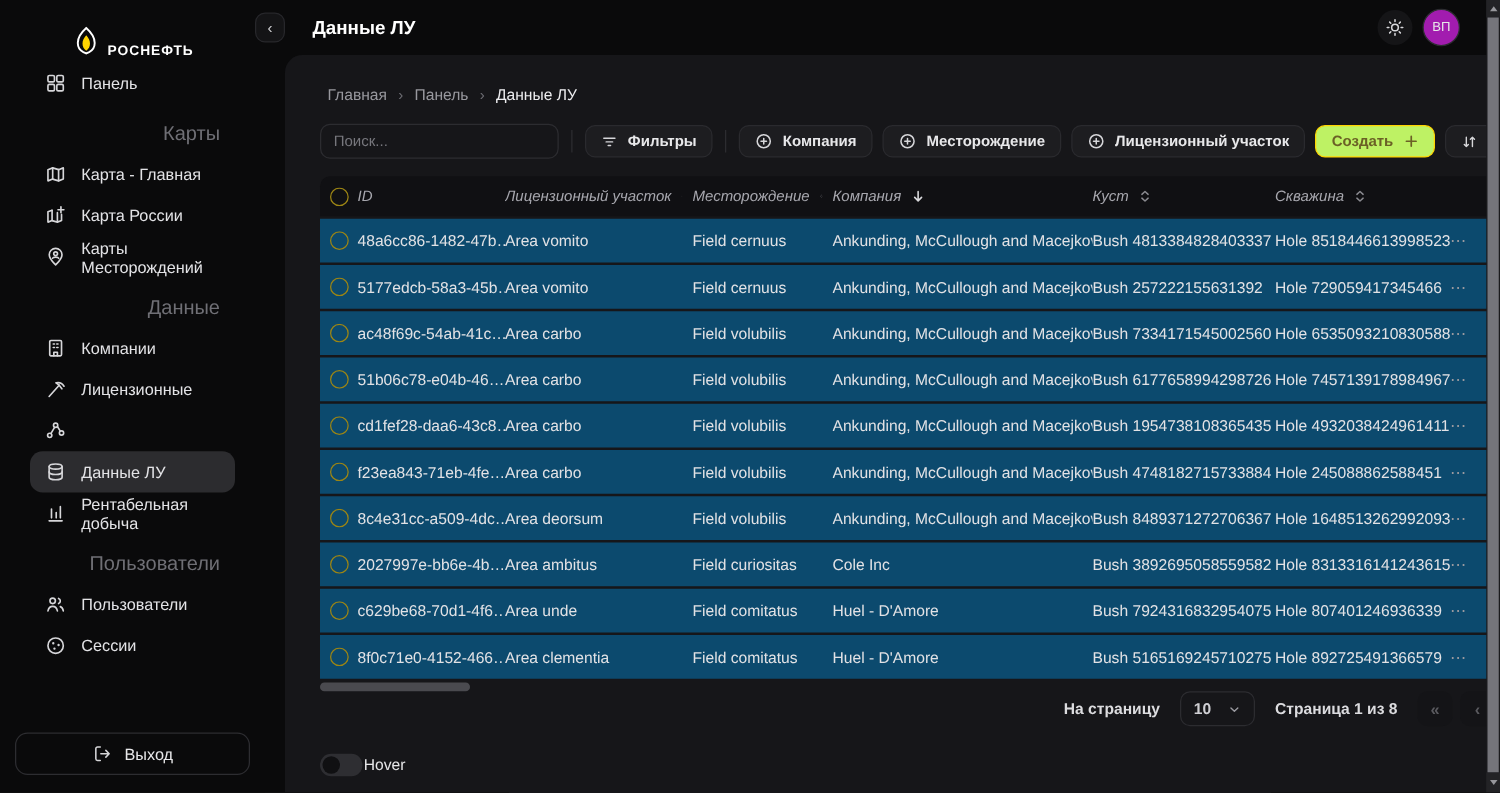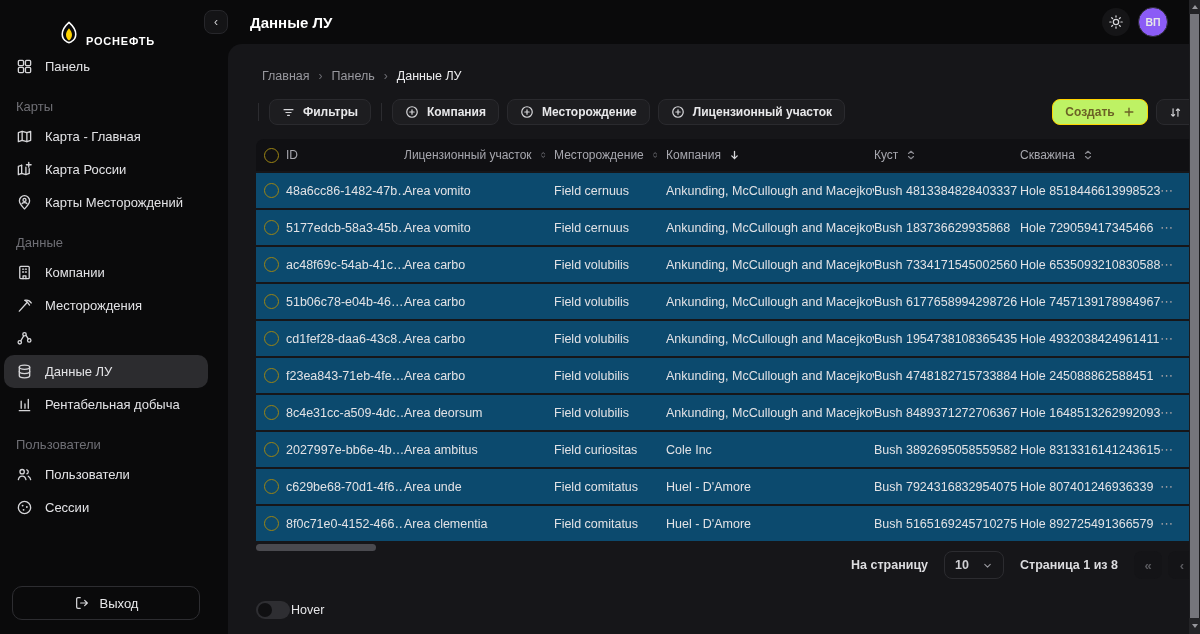--- a/index.html
+++ b/index.html
@@ -6,36 +6,36 @@
   body{
     width:1200px;height:634px;overflow:hidden;position:relative;
     background:#0A0A0B;color:#E8E8EA;
     font-family:"Liberation Sans","DejaVu Sans",sans-serif;
     -webkit-font-smoothing:antialiased;
   }
   svg{display:block;}
   .stroke-ic{fill:none;stroke:#D6D6D9;stroke-width:1.4;stroke-linecap:round;stroke-linejoin:round;}
 
   
-  .sidebar{position:absolute;left:0;top:0;width:212px;height:634px;background:#0A0A0B;box-sizing:border-box;padding:0 4px;}
+  .sidebar{position:absolute;left:0;top:0;width:212px;height:634px;background:#0A0A0B;box-sizing:border-box;padding:0 24px;}
   .logo-row{display:flex;align-items:flex-end;justify-content:center;gap:5px;height:50px;padding-top:6px;box-sizing:border-box;}
   .logo-text{font-size:11px;font-weight:700;letter-spacing:.8px;color:#FFFFFF;margin-bottom:3px;}
-  .side-section{font-size:13px;color:#6F6F75;margin:16px 12px 6px;}
+  .side-section{font-size:16px;color:#6F6F75;margin:16px 12px 6px;text-align:right;}
   .side-item{display:flex;align-items:center;gap:12px;height:33px;padding:0 12px;border-radius:10px;font-size:13px;color:#E3E3E6;cursor:pointer;}
   .side-item.active{background:#2C2C2F;}
   .side-item .ic{width:17px;height:17px;flex:none;}
   .logout-btn{position:absolute;left:12px;right:12px;bottom:14px;height:34px;border:1px solid #2D2D31;border-radius:10px;display:flex;align-items:center;justify-content:center;gap:10px;font-size:13px;color:#E8E8EA;cursor:pointer;background:transparent;}
 
   
   .topbar{position:absolute;left:212px;top:0;right:12px;height:44px;display:flex;align-items:center;}
   .collapse-btn{width:22px;height:22px;margin-left:-8px;border-radius:8px;background:#141416;border:1px solid #27272B;color:#CFCFD2;font-size:12px;display:flex;align-items:center;justify-content:center;cursor:pointer;}
   .topbar-title{margin-left:22px;font-size:15px;font-weight:700;color:#FFFFFF;}
   .topbar-right{margin-left:auto;display:flex;align-items:center;gap:8px;margin-right:20px;}
   .icon-circle{width:28px;height:28px;border-radius:50%;background:#151517;display:flex;align-items:center;justify-content:center;cursor:pointer;}
-  .avatar{width:28px;height:28px;border-radius:50%;background:#8b5cf6;border:1px solid #2D2D31;font-size:10.5px;font-weight:700;color:#E6E6E8;display:flex;align-items:center;justify-content:center;cursor:pointer;}
+  .avatar{width:28px;height:28px;border-radius:50%;background:#a21caf;border:1px solid #2D2D31;font-size:10.5px;font-weight:400;color:#E6E6E8;display:flex;align-items:center;justify-content:center;cursor:pointer;}
 
   
   .panel{position:absolute;left:228px;top:44px;width:1064px;height:590px;background:#161619;border-radius:14px 14px 0 0;box-sizing:border-box;padding:0 28px;}
   .breadcrumb{display:flex;align-items:center;gap:9px;font-size:12.5px;color:#98989E;padding:25px 6px 0;}
   .crumb{cursor:pointer;}
   .crumb.current{color:#EDEDEF;}
   .crumb-sep{color:#6C6C72;font-size:12px;}
 
   
   .toolbar{display:flex;align-items:center;gap:8px;margin-top:16px;}
@@ -46,21 +46,21 @@
   .right-group{margin-left:auto;display:flex;align-items:center;gap:8px;}
   .create-btn{background:#bef264;border:1px solid #FFD400;color:#6B6126;}
   .sort-badge{min-width:16px;height:16px;background:#3A3A3E;border-radius:4px;font-size:10.5px;color:#E8E8EA;display:flex;align-items:center;justify-content:center;padding:0 3px;}
 
   
   .table{margin-top:14px;}
   .thead,.trow{display:flex;align-items:center;}
   .thead{height:32px;background:#101013;border-radius:8px 8px 0 0;font-size:12px;color:#A7A7AE;margin-bottom:2px;}
   .trow{height:35px;background:#0c4a6e;margin-bottom:2px;font-size:12.5px;color:#E2E2E5;cursor:default;}
   .cell{overflow:hidden;white-space:nowrap;box-sizing:border-box;padding-right:8px;}
-  .hcell{display:flex;align-items:center;gap:8px;cursor:pointer;}
+  .hcell{display:flex;align-items:center;gap:8px;cursor:pointer;font-style:italic;}
   .c-check{width:30px;display:flex;justify-content:center;padding-right:0;}
   .c-id{width:118px;}
   .c-area{width:150px;}
   .c-field{width:112px;}
   .c-company{width:208px;}
   .c-bush{width:146px;}
   .c-hole{width:140px;}
   .c-actions{width:22px;color:#9A9AA0;font-size:13px;letter-spacing:1px;cursor:pointer;padding-right:0;}
   .radio{width:13px;height:13px;border:1.5px solid #9C8514;border-radius:50%;cursor:pointer;flex:none;}
   .hscroll-thumb{width:120px;height:7px;background:#4A4A4F;border-radius:4px;margin-top:3px;cursor:pointer;}
@@ -143,21 +143,21 @@
         <path d="M7 5.5h1M10 5.5h1M7 8.5h1M10 8.5h1"></path>
       </svg>
     <span>Компании</span>
   </div>
   <div class="side-item">
     <svg class="ic stroke-ic" viewBox="0 0 18 18">
         <path d="M3.5 15L12 5.5"></path>
         <path d="M9.5 3.5c2.6-.6 5.2.6 6.6 2.8"></path>
         <path d="M9.5 3.5l2.5 2 2.3 3"></path>
       </svg>
-    <span>Месторождения</span>
+    <span>Лицензионные</span>
   </div>
   <div class="side-item">
     <svg class="ic stroke-ic" viewBox="0 0 18 18">
         <circle cx="4" cy="13" r="1.8"></circle>
         <circle cx="9" cy="4.5" r="1.8"></circle>
         <circle cx="14" cy="11" r="1.8"></circle>
         <path d="M5.1 11.4l2.9-5M10.6 5.7l2.4 3.7"></path>
       </svg>
   </div>
   <div class="side-item active">
@@ -222,20 +222,21 @@
 
   <nav class="breadcrumb">
     <span class="crumb">Главная</span>
     <span class="crumb-sep">›</span>
     <span class="crumb">Панель</span>
     <span class="crumb-sep">›</span>
     <span class="crumb current">Данные ЛУ</span>
   </nav>
 
   <div class="toolbar">
+    <input class="search-input" placeholder="Поиск..." style="">
     <div class="tb-sep"></div>
     <button class="tb-btn">
       <svg class="stroke-ic" width="13" height="13" viewBox="0 0 16 16">
           <path d="M2.5 4.5h11M4.8 8h6.4M6.8 11.5h2.4"></path>
         </svg>
       <span>Фильтры</span>
     </button>
     <div class="tb-sep"></div>
     <div style="display:flex;gap:8px;">
 
@@ -335,21 +336,21 @@
         <span class="cell c-actions">⋯</span>
       </div>
         <div class="trow">
         <span class="cell c-check">
             <span class="radio"></span>
           </span>
         <span class="cell c-id">5177edcb-58a3-45b…</span>
         <span class="cell c-area">Area vomito</span>
         <span class="cell c-field">Field cernuus</span>
         <span class="cell c-company">Ankunding, McCullough and Macejkovic</span>
-        <span class="cell c-bush">Bush 183736629935868</span>
+        <span class="cell c-bush">Bush 257222155631392</span>
         <span class="cell c-hole">Hole 729059417345466</span>
         <span class="cell c-actions">⋯</span>
       </div>
         <div class="trow">
         <span class="cell c-check">
             <span class="radio"></span>
           </span>
         <span class="cell c-id">ac48f69c-54ab-41c…</span>
         <span class="cell c-area">Area carbo</span>
         <span class="cell c-field">Field volubilis</span>

